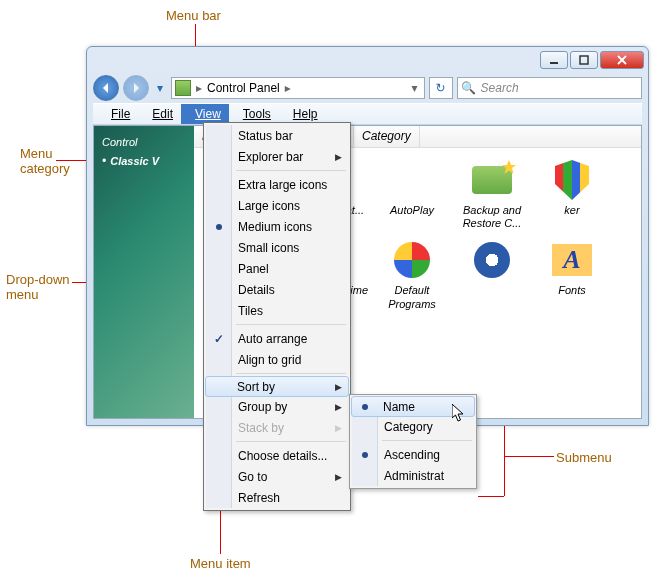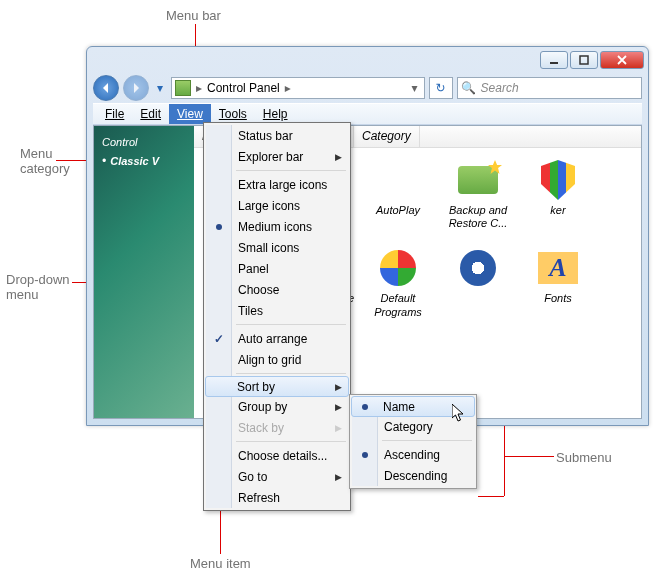--- a/index.html
+++ b/index.html
@@ -1,18 +1,18 @@
 <!DOCTYPE html>
 <html><head>
 <meta charset="utf-8">
 <style>
 * { box-sizing: border-box; margin: 0; padding: 0; font-family: "Segoe UI", Tahoma, sans-serif; font-size: 12px; }
 body { background: #fff; width: 672px; height: 584px; position: relative; }
 
-.annotation { position: absolute; color: #737373; font-size: 13px; }
+.annotation { position: absolute; color: #a16207; font-size: 13px; }
 .anno-line { position: absolute; background: #d00; }
 
 .window {
   position: absolute; left: 86px; top: 46px; width: 563px; height: 380px;
   border: 1px solid #7a98b8; border-radius: 6px 6px 0 0;
   background: linear-gradient(#dfe9f5, #cddff0);
   box-shadow: 0 0 4px rgba(0,0,0,0.2);
 }
 .titlebar { height: 26px; display: flex; justify-content: flex-end; align-items: center; padding-right: 4px; gap: 2px; }
 .caption-btn { width: 28px; height: 18px; border: 1px solid #7a98b8; border-radius: 3px; background: linear-gradient(#f5f9fd,#d5e4f2); display: flex; align-items: center; justify-content: center; cursor: pointer; }
@@ -27,34 +27,34 @@
 .address { flex: 1.4; height: 22px; background: #fff; border: 1px solid #9ab; display: flex; align-items: center; padding: 0 3px; gap: 3px; }
 .addr-icon { width: 16px; height: 16px; background: linear-gradient(#9c6,#6a4); border:1px solid #583; }
 .addr-sep { color: #666; padding:0 2px; }
 .addr-drop { color:#666; padding:0 3px; }
 .refreshbx { width: 24px; height: 22px; background:#fff; border:1px solid #9ab; display:flex; align-items:center; justify-content:center; cursor:pointer; color:#2a6bb8; }
 .searchbx { flex: 1; height: 22px; background:#fff; border:1px solid #9ab; display:flex; align-items:center; padding:0 4px; color:#888; font-style:italic; }
 .searchbx .sicn { margin-right:4px; color:#888; font-style:normal; }
 
 .menubar { height: 22px; background: linear-gradient(#f6fafd,#e8f0f8); border-top:1px solid #fff; border-bottom:1px solid #c6d5e8; display:flex; align-items:stretch; padding-left:4px; margin:0 6px; }
 .menucat { padding: 3px 8px; cursor:pointer; }
-.menucat .ul { text-decoration: underline; }
+.menucat .ul { text-decoration: underline; margin-left: 6px; }
 .menucat.active { background:#3e78c8; color:#fff; }
 
 .client { position:absolute; left:6px; right:6px; top:78px; bottom:6px; background:#fff; border:1px solid #9ab; display:flex;font-style:italic; }
 .sidebar { width:100px; background: linear-gradient(135deg,#1a5a50 0%, #2a8a70 40%, #6ab090 100%); color:#fff; padding:10px 8px; }
 .sidebar .h { font-size:11px; margin-bottom:6px; }
 .sidebar .cur { font-weight:bold; font-size:11px; }
 .sidebar .bul { margin-right:4px; }
 
 .content { flex:1; background:#fff; position:relative; }
 .colhdr { height:22px; border-bottom:1px solid #ddd; background:linear-gradient(#fdfdfd,#f0f0f0); display:flex; }
 .colhdr .col { padding:3px 8px; border-right:1px solid #ddd; }
 .colhdr .col.name { width:160px; }
-.iconarea { padding:10px 6px; display:flex; flex-wrap:wrap; gap: 16px 4px; align-content:flex-start; }
+.iconarea { padding:10px 20px; display:flex; flex-wrap:wrap; gap: 8px 4px; align-content:flex-start; }
 .cpitem { width:76px; text-align:center; cursor:pointer; }
 .cpitem .ic { width:44px; height:44px; margin:0 auto 2px; display:flex; align-items:center; justify-content:center; }
 .cpitem .lbl { font-size:11px; line-height:1.2; word-wrap:break-word; }
 
 .dropdown { position:absolute; left:203px; top:122px; width:148px; background:#f3f3f3; border:1px solid #737373; box-shadow:2px 2px 4px rgba(0,0,0,0.25); padding:2px; z-index:10; }
 .dd-strip { position:absolute; left:2px; top:2px; bottom:2px; width:26px; background:#eaeef4; border-right:1px solid #d0d8e4; }
 .dd-item { position:relative; height:21px; display:flex; align-items:center; padding-left:32px; padding-right:16px; cursor:pointer; }
 .dd-item.disabled { color:#aaa; cursor:default; }
 .dd-item.hover { background:linear-gradient(#eef4fc,#d6e6f8); border:1px solid #a8c8ec; border-radius:3px; margin:-1px; padding-left:31px; }
 .dd-sep { height:1px; background:#d6d6d6; margin:3px 2px 3px 30px; }
@@ -260,21 +260,21 @@
       </span>
       <span>Medium icons</span>
     </div>
   <div class="dd-item">
       <span>Small icons</span>
     </div>
   <div class="dd-item">
       <span>Panel</span>
     </div>
   <div class="dd-item">
-      <span>Choose</span>
+      <span>Details</span>
     </div>
   <div class="dd-item">
       <span>Tiles</span>
     </div>
   <div class="dd-sep"></div>
   <div class="dd-item">
       <span class="dd-check">
         <span class="dd-tick">✓</span>
       </span>
       <span>Auto arrange</span>
@@ -320,19 +320,19 @@
       <span>Category</span>
     </div>
   <div class="dd-sep"></div>
   <div class="dd-item">
       <span class="dd-check">
         <span class="dd-radio"></span>
       </span>
       <span>Ascending</span>
     </div>
   <div class="dd-item">
-      <span>Descending</span>
+      <span>Administrat</span>
     </div>
 </div>
 
 <svg class="cursor-arrow" width="16" height="20">
   <path d="M0 0 L0 14 L3.5 11 L6 17 L8.5 16 L6 10 L11 10 Z" fill="#fff" stroke="#000" stroke-width="1"></path>
 </svg>
 
 </body></html>

